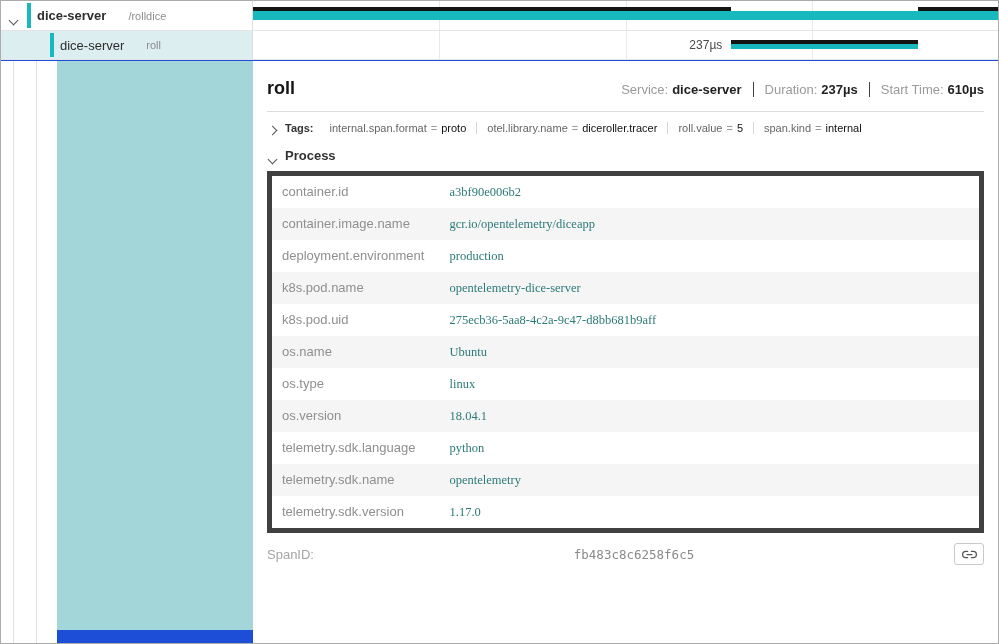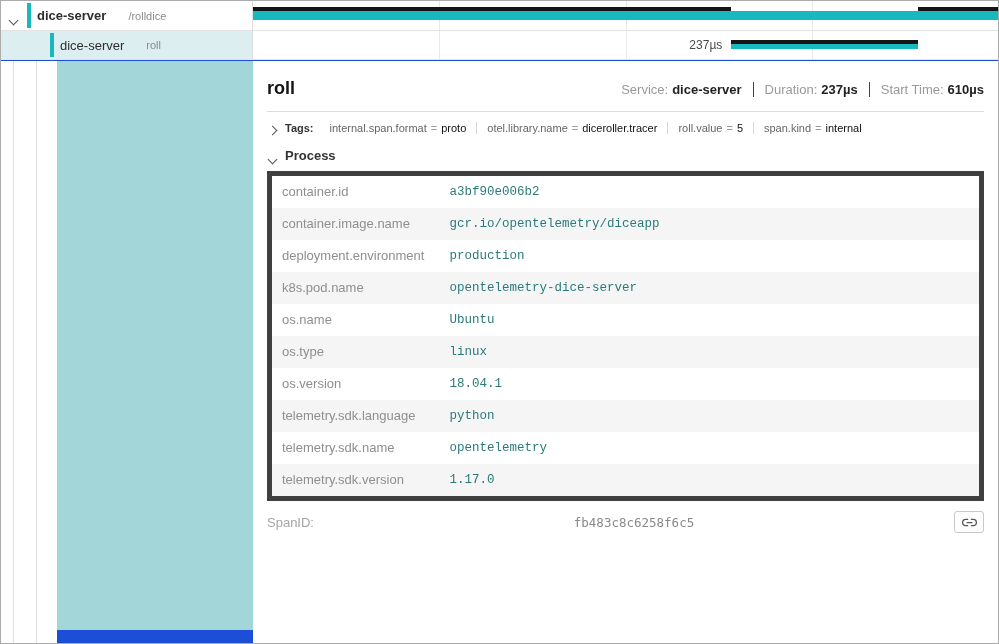--- a/index.html
+++ b/index.html
@@ -60,21 +60,21 @@
   .teq { color:#9a9a9a; margin:0 4px; }
   .tv { color:#111; }
 
   .process-header { display:flex; align-items:flex-end; padding:7px 0 8px 2px; cursor:pointer; }
   .process-label { font-weight:700; font-size:13px; color:#333; margin-left:9px; }
 
   .kv-table { width:100%; border-collapse:collapse; border:5px solid #404040; }
   .kv-table td { padding:9px 10px; font-size:13px; vertical-align:top; line-height:14px; }
   .kv-table tr:nth-child(even) { background:#f5f5f5; }
   .kv-table td.k { width:170px; color:#8f8f8f; }
-  .kv-table td.v { font-family:Liberation Mono, monospace; font-size:12.5px; color:var(--value-text,#2b7a78); }
+  .kv-table td.v { font-family:Liberation Serif, serif; font-size:12.5px; color:var(--value-text,#2b7a78); }
 
   .detail-footer { display:flex; justify-content:space-between; align-items:center; gap:9px; padding:10px 0; }
   .spanid-label { font-size:13px; color:#a5a5a5; }
   .spanid-value { font-family:"DejaVu Sans Mono", monospace; font-size:12.5px; color:#8a8a8a; }
   .link-btn { width:30px; height:22px; border:1px solid #c9c9c9; border-radius:3px; background:#fff;
               display:flex; align-items:center; justify-content:center; cursor:pointer; color:#555; }
   .link-btn svg { display:block; }
 </style>
 </head>
 <body>
@@ -176,20 +176,24 @@
             </tr>
           <tr>
               <td class="k">deployment.environment</td>
               <td class="v">production</td>
             </tr>
           <tr>
               <td class="k">k8s.pod.name</td>
               <td class="v">opentelemetry-dice-server</td>
             </tr>
           <tr>
+              <td class="k">k8s.pod.uid</td>
+              <td class="v">275ecb36-5aa8-4c2a-9c47-d8bb681b9aff</td>
+            </tr>
+          <tr>
               <td class="k">os.name</td>
               <td class="v">Ubuntu</td>
             </tr>
           <tr>
               <td class="k">os.type</td>
               <td class="v">linux</td>
             </tr>
           <tr>
               <td class="k">os.version</td>
               <td class="v">18.04.1</td>

